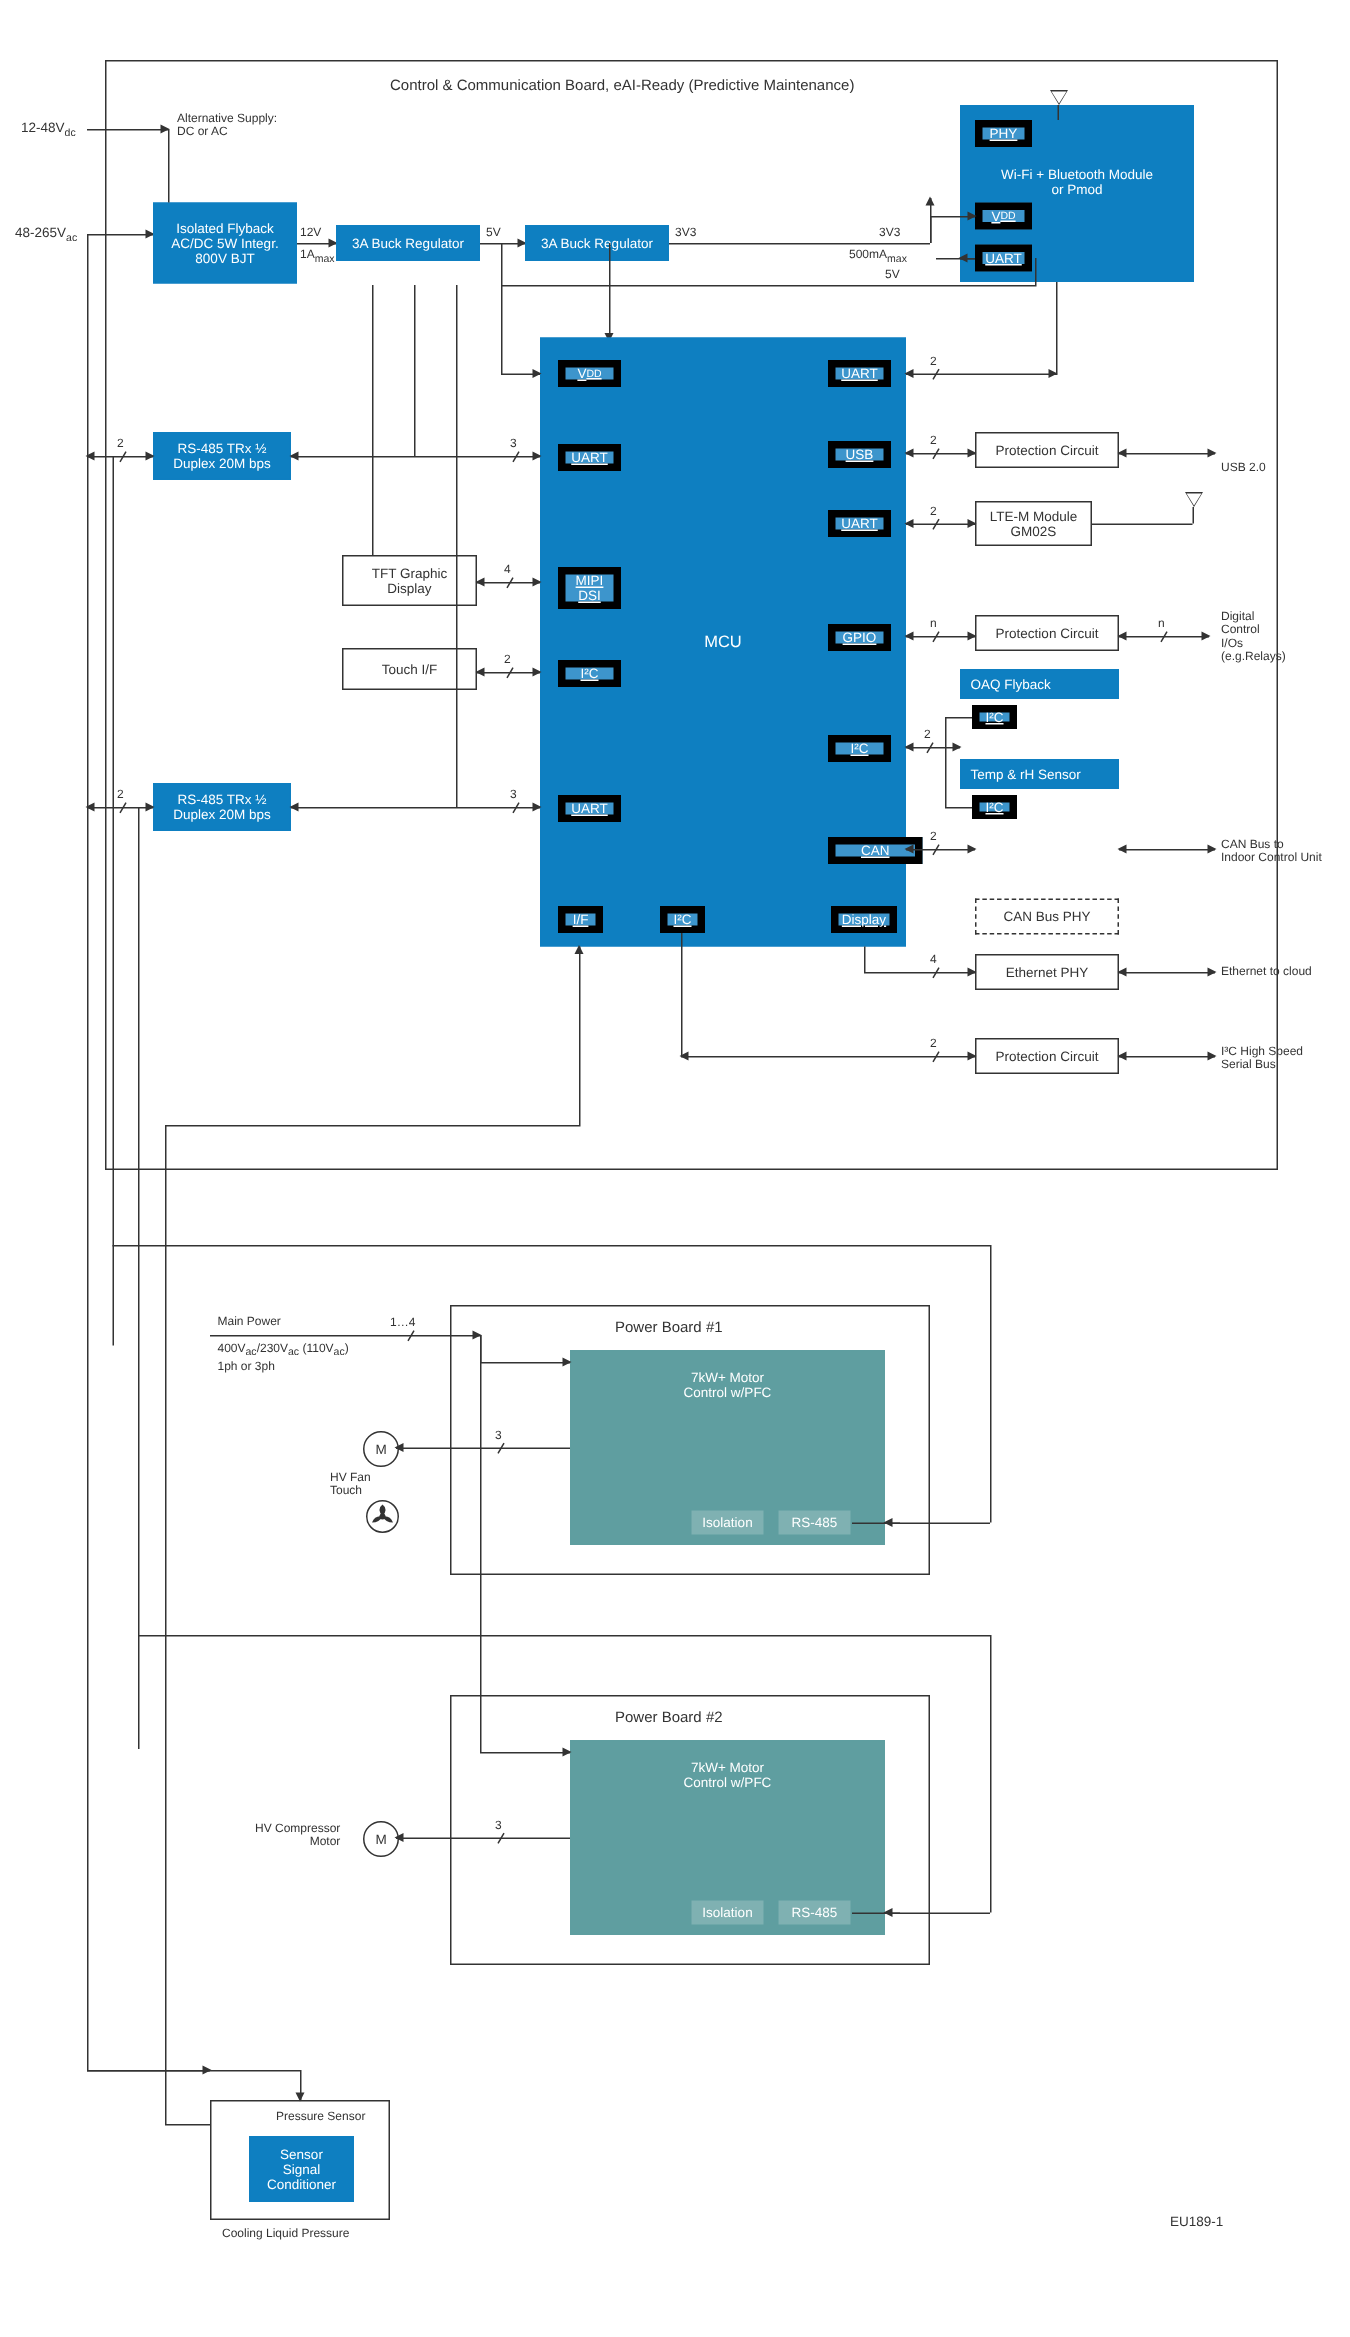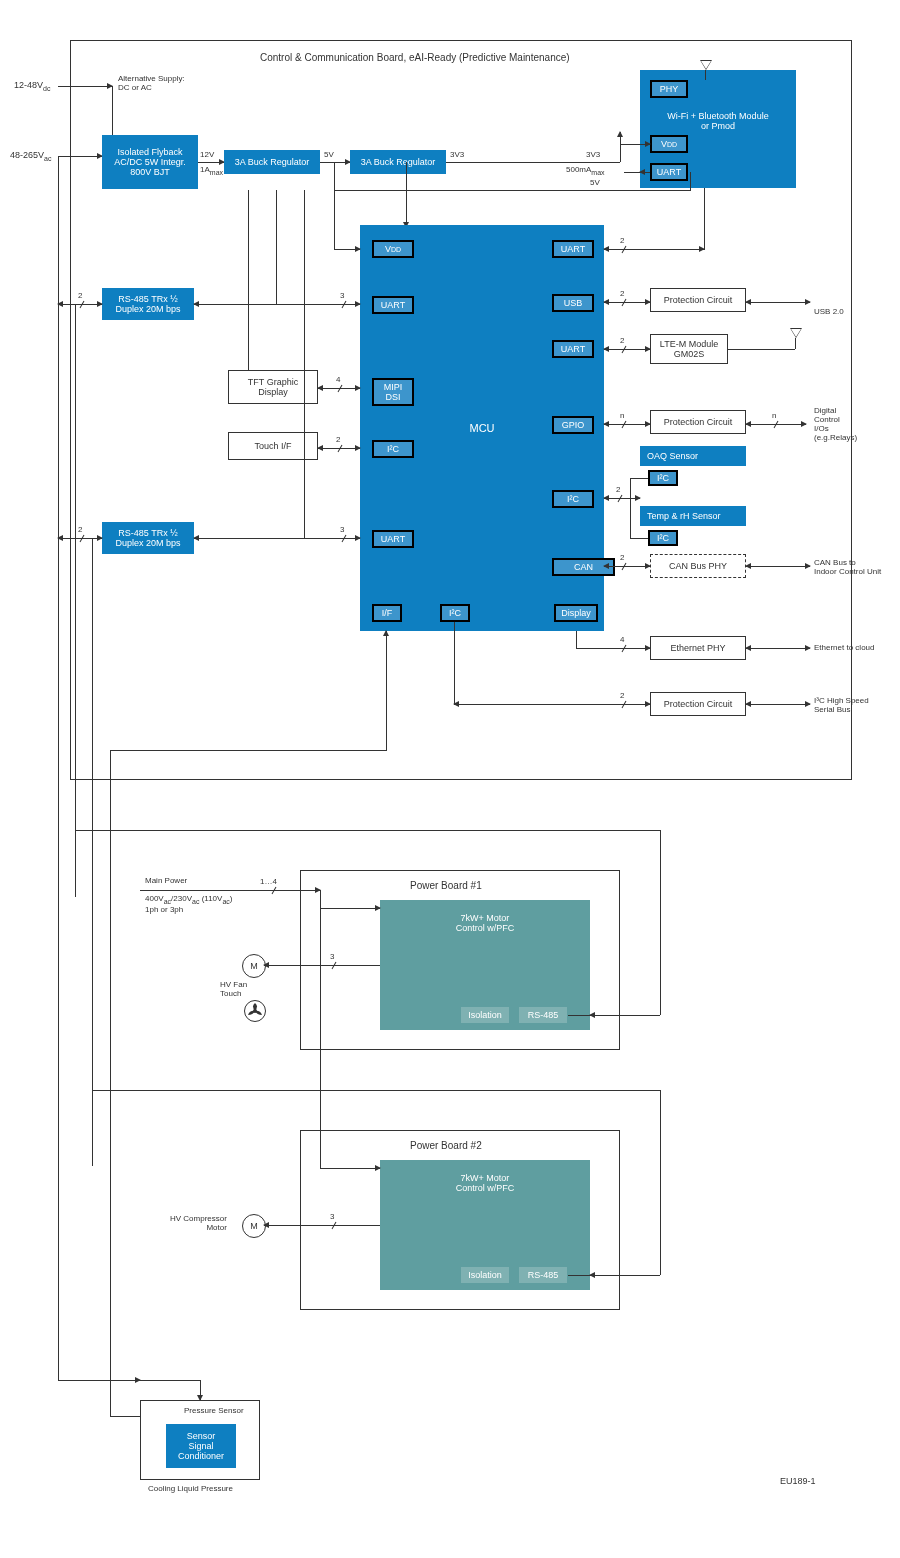--- a/index.html
+++ b/index.html
@@ -20,29 +20,30 @@
     text-align: center;
     display: flex;
     align-items: center;
     justify-content: center;
     font-size: 9px;
     box-sizing: border-box;
     padding: 2px;
   }
   .box-blue-light {
     background: #3d95cc;
-    border: 2px solid #000000;
+    border: 5px solid #000000;
     color: #fff;
     text-align: center;
     display: flex;
     align-items: center;
     justify-content: center;
     font-size: 9px;
     box-sizing: border-box;
     padding: 2px;
+    text-decoration: underline;
   }
   .box-teal {
     background: #5f9ea0;
     border: 1px solid #5f9ea0;
     color: #fff;
     text-align: center;
     font-size: 9px;
     box-sizing: border-box;
     padding: 2px;
   }
@@ -74,20 +75,21 @@
     background: #fff;
     border: 1px dashed #333;
     color: #333;
     text-align: center;
     display: flex;
     align-items: center;
     justify-content: center;
     font-size: 9px;
     box-sizing: border-box;
     padding: 2px;
+    margin-top: 45px;
   }
   .outer-border {
     border: 1px solid #333;
     position: absolute;
     box-sizing: border-box;
   }
   .label {
     position: absolute;
     font-size: 9px;
     color: #333;
@@ -320,21 +322,21 @@
 <div class="slash" style="left:620px; top:424px;"></div>
 <div class="label label-small" style="left:620px; top:411px;">n</div>
 <div class="line hline arrow-r arrow-l" style="left:746px; top:424px; width:60px;"></div>
 <div class="slash" style="left:772px; top:424px;"></div>
 <div class="label label-small" style="left:772px; top:411px;">n</div>
 <div class="label label-small" style="left:814px; top:406px; white-space:pre;">Digital
 Control
 I/Os
 (e.g.Relays)</div>
 
-<div class="box-blue abs" style="left:640px; top:446px; width:106px; height:20px; justify-content:flex-start; padding-left:6px;">OAQ Sensor</div>
+<div class="box-blue abs" style="left:640px; top:446px; width:106px; height:20px; justify-content:flex-start; padding-left:6px;">OAQ Flyback</div>
 <div class="box-blue-light abs" style="left:648px; top:470px; width:30px; height:16px;">I²C</div>
 <div class="box-blue abs" style="left:640px; top:506px; width:106px; height:20px; justify-content:flex-start; padding-left:6px;">Temp &amp; rH Sensor</div>
 <div class="box-blue-light abs" style="left:648px; top:530px; width:30px; height:16px;">I²C</div>
 <div class="line hline arrow-r arrow-l" style="left:604px; top:498px; width:36px;"></div>
 <div class="slash" style="left:616px; top:498px;"></div>
 <div class="label label-small" style="left:616px; top:485px;">2</div>
 <div class="line vline" style="left:630px; top:478px; height:60px;"></div>
 <div class="line hline" style="left:630px; top:478px; width:18px;"></div>
 <div class="line hline" style="left:630px; top:538px; width:18px;"></div>
 

